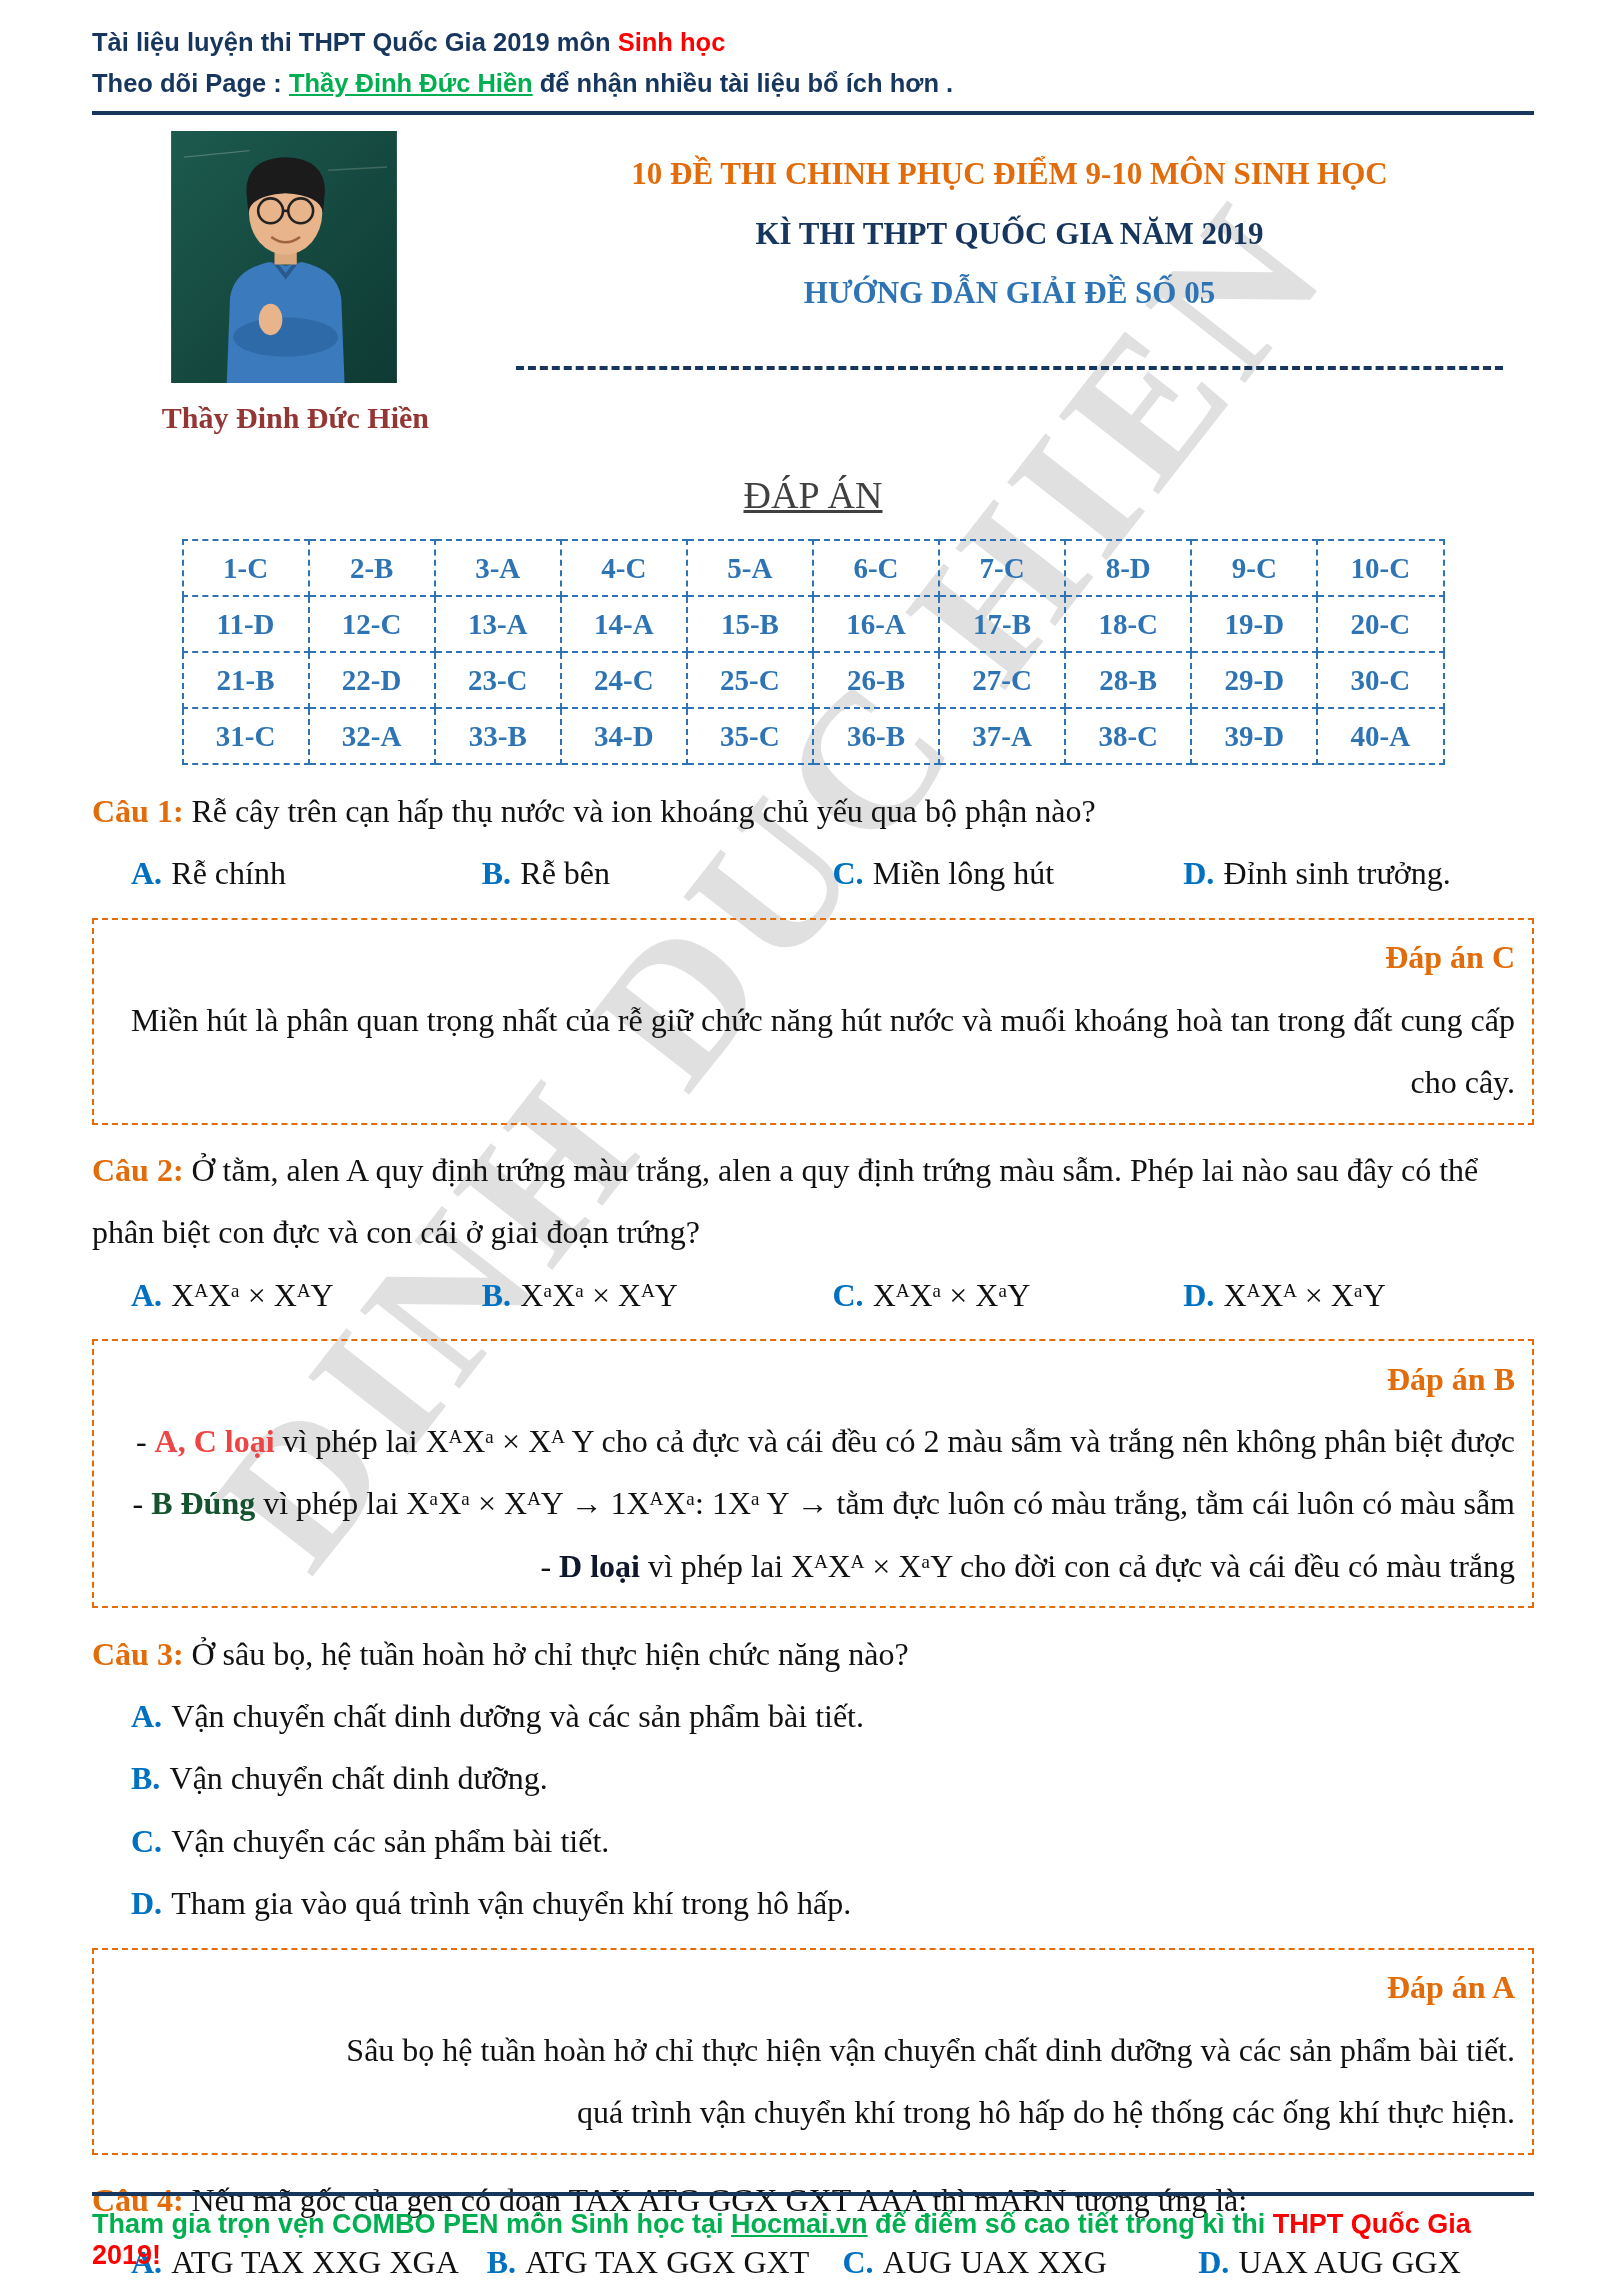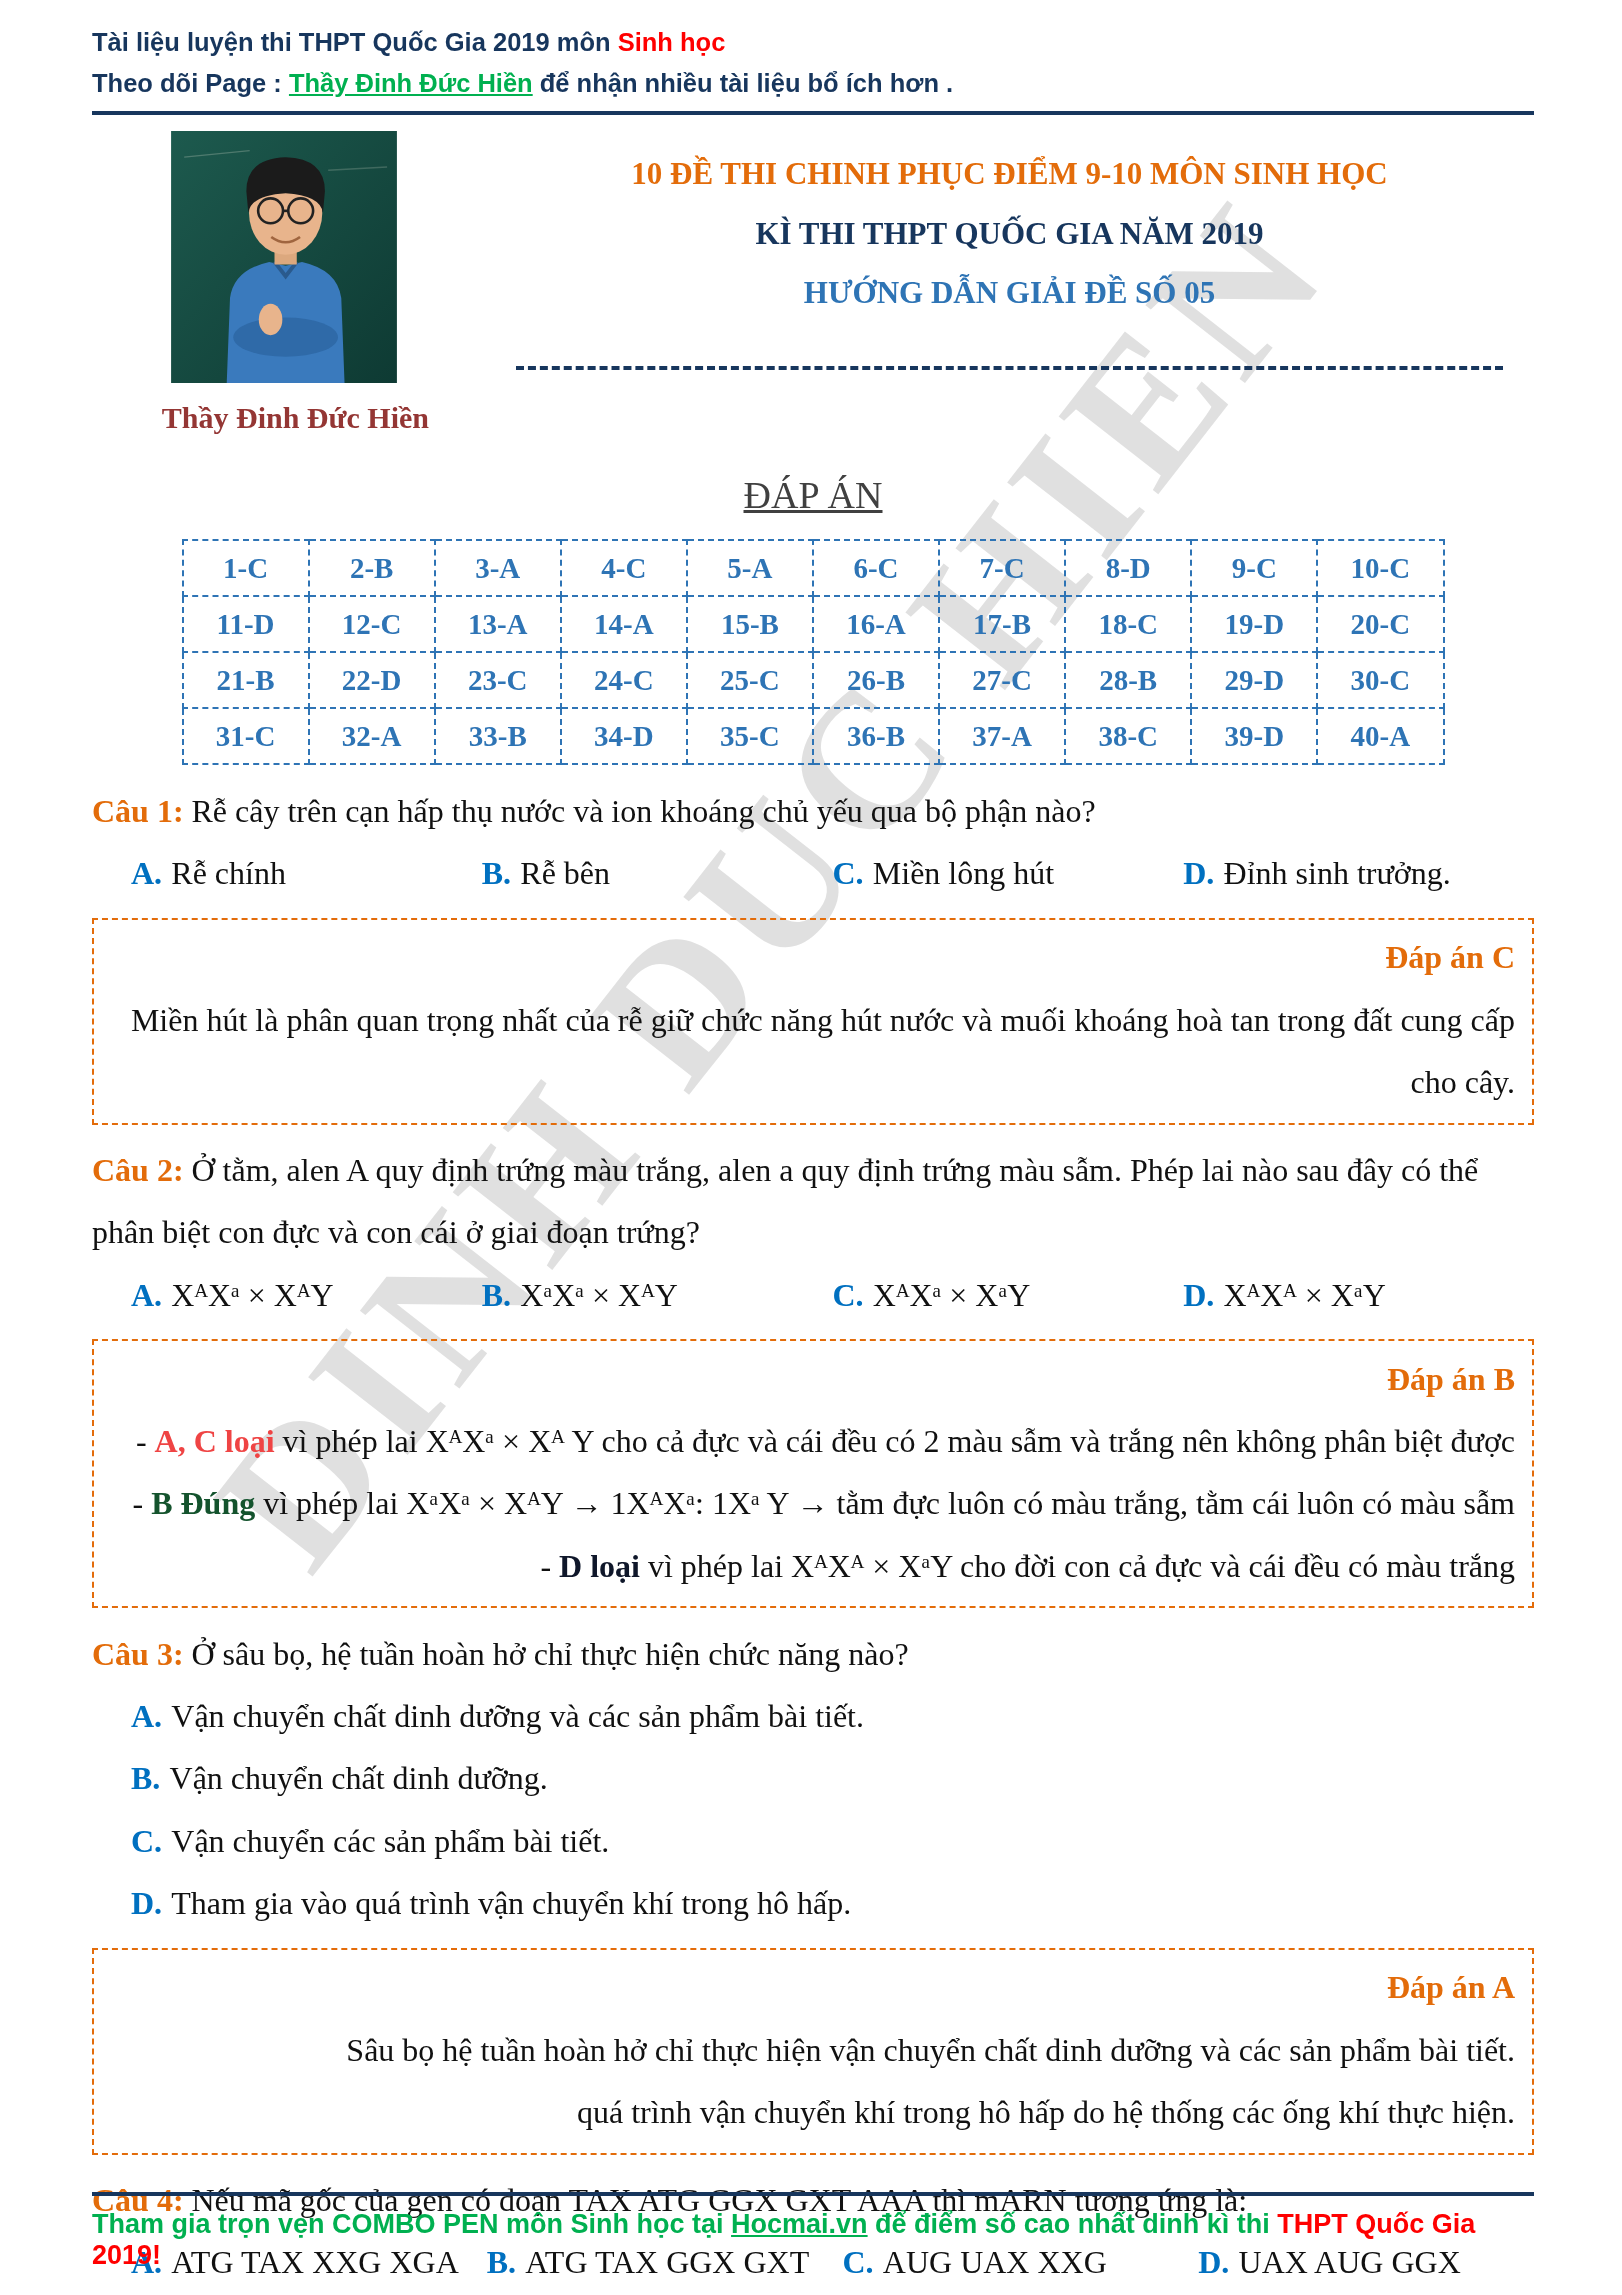--- a/index.html
+++ b/index.html
@@ -253,18 +253,18 @@
         <div class="opt"><span class="ol">C.</span><span>AUG UAX XXG XGA UUU</span></div>
         <div class="opt"><span class="ol">D.</span><span>UAX AUG GGX GXU AAA</span></div>
       </div>
     </div>
 
   </div>
 
   <div class="footer">
     <hr class="footer-rule">
     <div class="footer-text">
-      <span>Tham gia trọn vẹn COMBO PEN môn Sinh học tại </span><span class="ulink">Hocmai.vn</span><span> để điểm số cao nhất dinh kì thi </span><span class="red">THPT Quốc Gia 2019!</span>
+      <span>Tham gia trọn vẹn COMBO PEN môn Sinh học tại </span><span class="ulink">Hocmai.vn</span><span> để điểm số cao tiết trong kì thi </span><span class="red">THPT Quốc Gia 2019!</span>
     </div>
   </div>
 
 </div>
 
 
 </body></html>

